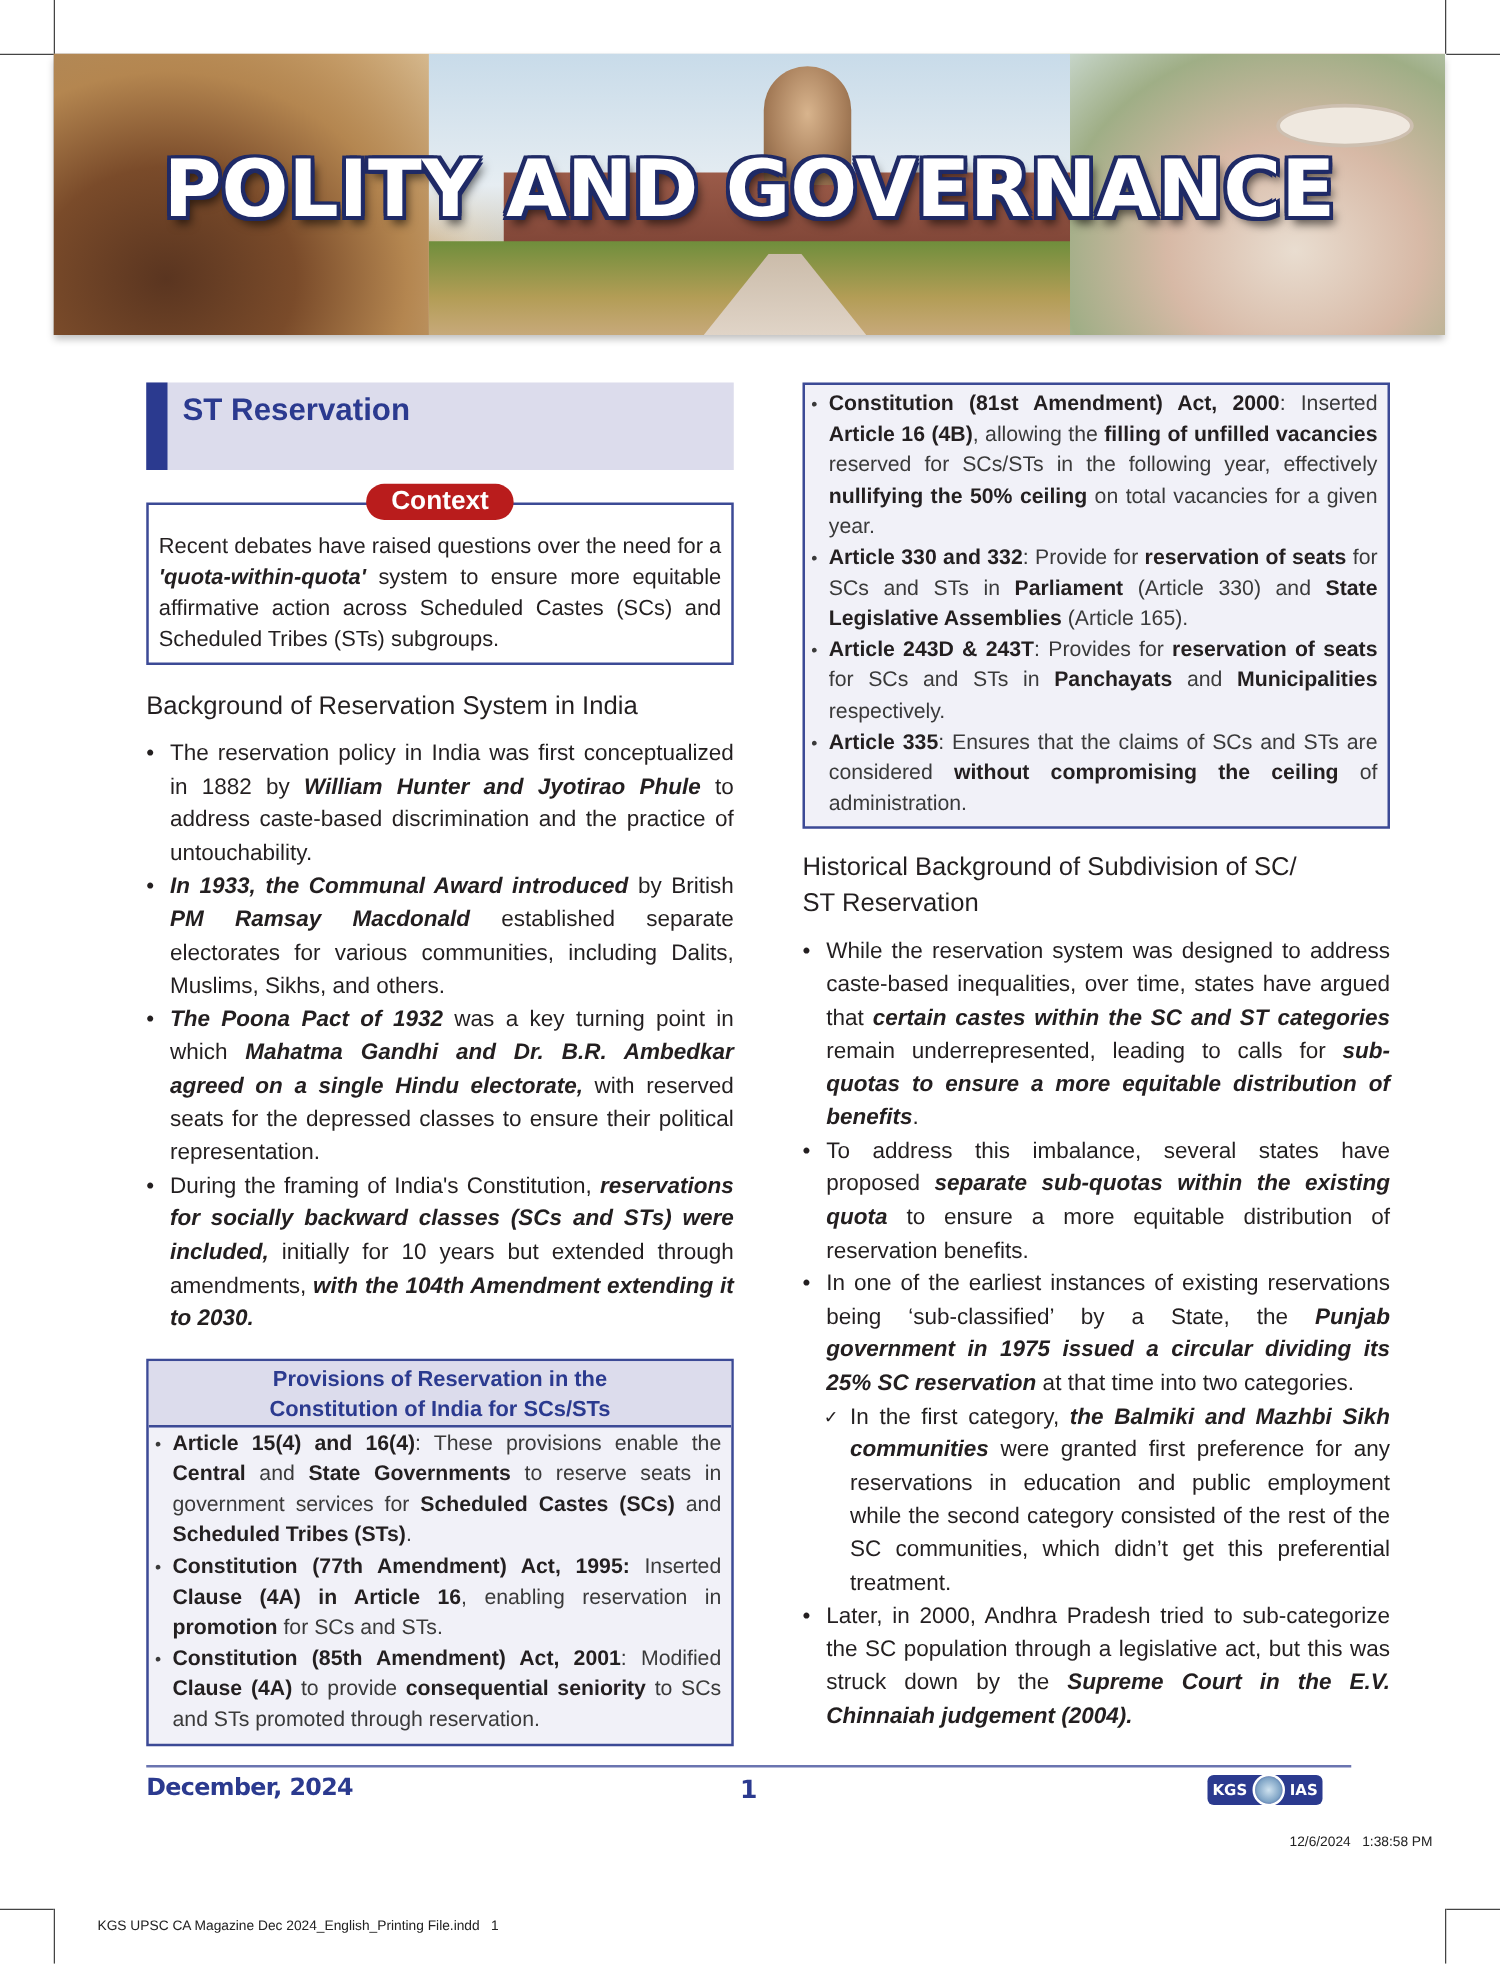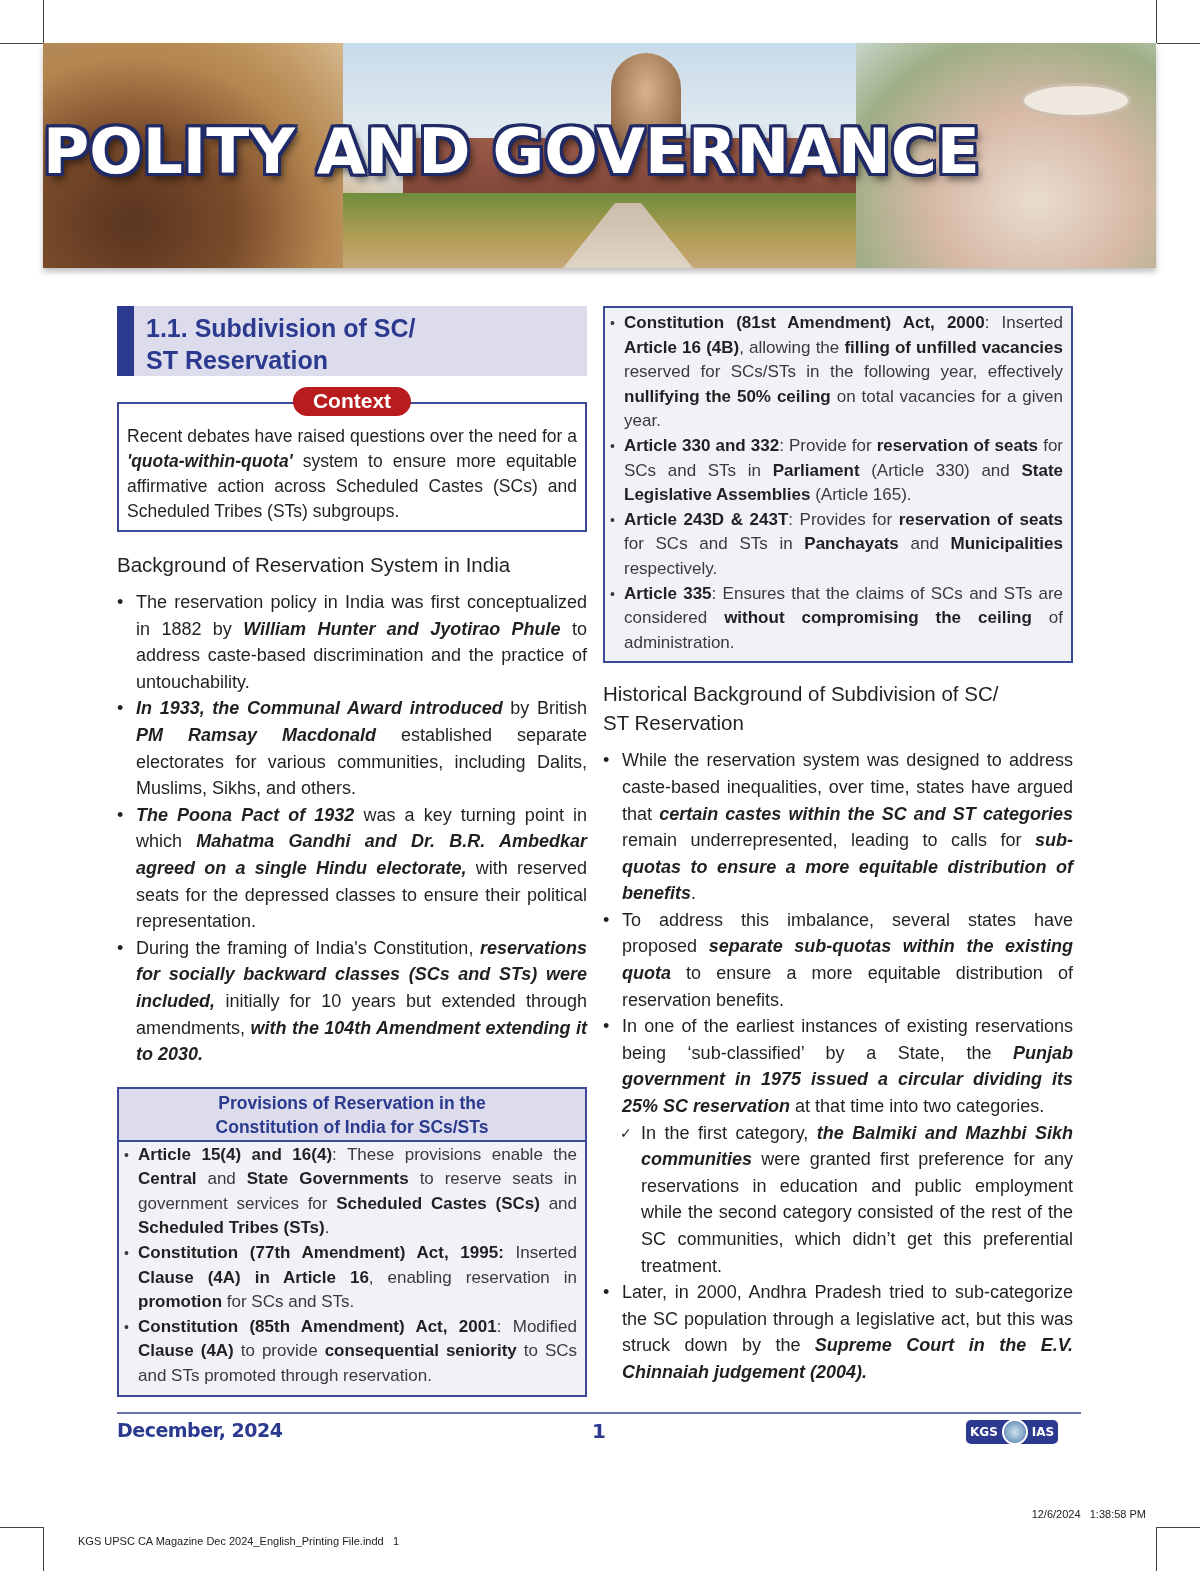--- a/index.html
+++ b/index.html
@@ -30,30 +30,30 @@
   .banner .path { position: absolute; left: 520px; top: 160px; width: 130px; height: 65px;
     background: linear-gradient(180deg, #cbbcaa 0%, #e0d4c7 100%);
     clip-path: polygon(40% 0, 60% 0, 100% 100%, 0 100%); }
   .banner .gavel { position: absolute; left: 0; top: 0; width: 300px; height: 225px;
     background: radial-gradient(ellipse at 30% 80%, #5a3520 0%, #7a4b2a 35%, #b48650 65%, rgba(214,180,130,0.6) 100%); }
   .banner .parliament { position: absolute; right: 0; top: 0; width: 300px; height: 225px;
     background: radial-gradient(ellipse at 60% 70%, #e9ddd0 0%, #d7b9a6 40%, #9fae86 75%, #c6d5c9 100%); }
   .banner .parliament-ring { position: absolute; right: 25px; top: 40px; width: 110px; height: 35px;
     border-radius: 50%; background: #efe8df; border: 3px solid #cdbfb0; }
   .banner .title {
-    position: absolute; left: 0; right: 0; top: 72px; 
+    position: absolute; left: 0; right: 0; top: 72px; text-align: center;
     font-family: "DejaVu Sans", sans-serif; font-weight: bold; font-size: 63px; letter-spacing: 0px;
     color: #ffffff;
     text-shadow: -3px -3px 0 #1f2a66, 3px -3px 0 #1f2a66, -3px 3px 0 #1f2a66, 3px 3px 0 #1f2a66, 0 3px 0 #1f2a66, 0 -3px 0 #1f2a66, 3px 0 0 #1f2a66, -3px 0 0 #1f2a66, 4px 6px 8px rgba(0,0,0,0.6);
   }
 
   
   .col { position: absolute; top: 306px; }
   .col-left { left: 117px; width: 470px; }
-  .col-right { left: 603px; width: 470px; top: 306px; }
+  .col-right { left: 642px; width: 470px; top: 306px; }
 
   .section-title {
     background: #dcdcec; border-left: 17px solid #2b3a8f;
     padding: 6px 10px 4px 12px; height: 70px; width: 470px;
     color: #2b3a8f; font-weight: bold; font-size: 25px; line-height: 32px;
   }
 
   .context-box {
     position: relative; margin-top: 26px; border: 2px solid #3c4a96; padding: 20px 8px 6px 8px;
   }
@@ -87,21 +87,21 @@
 
   .footer-line { position: absolute; left: 117px; top: 1412px; width: 964px; height: 2px; background: #6a74b0; }
   .footer-date { position: absolute; left: 117px; top: 1419px; font-family: "DejaVu Sans", sans-serif; font-weight: bold; font-size: 19px; color: #2b3a8f; letter-spacing: -0.5px; }
   .footer-page { position: absolute; left: 592px; top: 1419px; font-family: "DejaVu Sans", sans-serif; font-weight: bold; font-size: 20px; color: #2b3a8f; }
   .logo { position: absolute; left: 966px; top: 1420px; height: 24px; display: flex; align-items: center;
     background: #2b3a8f; border-radius: 5px; padding: 0 4px; gap: 4px; }
   .logo span.txt { color: #fff; font-family: "DejaVu Sans", sans-serif; font-weight: bold; font-size: 12px; }
   .logo .emblem { width: 26px; height: 26px; border-radius: 50%; background: radial-gradient(circle, #cfe2ef 0%, #7fa4c6 60%, #2b3a8f 100%); border: 2px solid #fff; }
 
   .slug-left { position: absolute; left: 62px; top: 1535px; font-family: "Liberation Sans", sans-serif; font-size: 11px; color: #222; }
-  .slug-right { position: absolute; right: 54px; top: 1508px; font-family: "Liberation Sans", sans-serif; font-size: 11px; color: #222; }
+  .slug-right { position: absolute; right: 54px; top: 1468px; font-family: "Liberation Sans", sans-serif; font-size: 11px; color: #222; }
 </style>
 </head>
 <body>
 
 <div class="crop" style="left:43px;top:0;width:1px;height:43px;"></div>
 <div class="crop" style="left:0;top:43px;width:43px;height:1px;"></div>
 <div class="crop" style="left:1156px;top:0;width:1px;height:43px;"></div>
 <div class="crop" style="left:1157px;top:43px;width:43px;height:1px;"></div>
 <div class="crop" style="left:43px;top:1527px;width:1px;height:44px;"></div>
 <div class="crop" style="left:0;top:1527px;width:43px;height:1px;"></div>
@@ -115,21 +115,20 @@
   <div class="garden"></div>
   <div class="path"></div>
   <div class="gavel"></div>
   <div class="parliament"></div>
   <div class="parliament-ring"></div>
   <div class="title">POLITY AND GOVERNANCE</div>
 </div>
 
 <div class="col col-left">
   <div class="section-title">
-    <div>1.1. Subdivision of SC/</div>
     <div>ST Reservation</div>
   </div>
 
   <div class="context-box">
     <div class="context-badge">Context</div>
     <p class="context-text"><span>Recent debates have raised questions over the need for a </span><b><i>'quota-within-quota'</i></b><span> system to ensure more equitable affirmative action across Scheduled Castes (SCs) and Scheduled Tribes (STs) subgroups.</span></p>
   </div>
 
   <div class="h2 left-h">Background of Reservation System in India</div>
   <ul class="bul">

